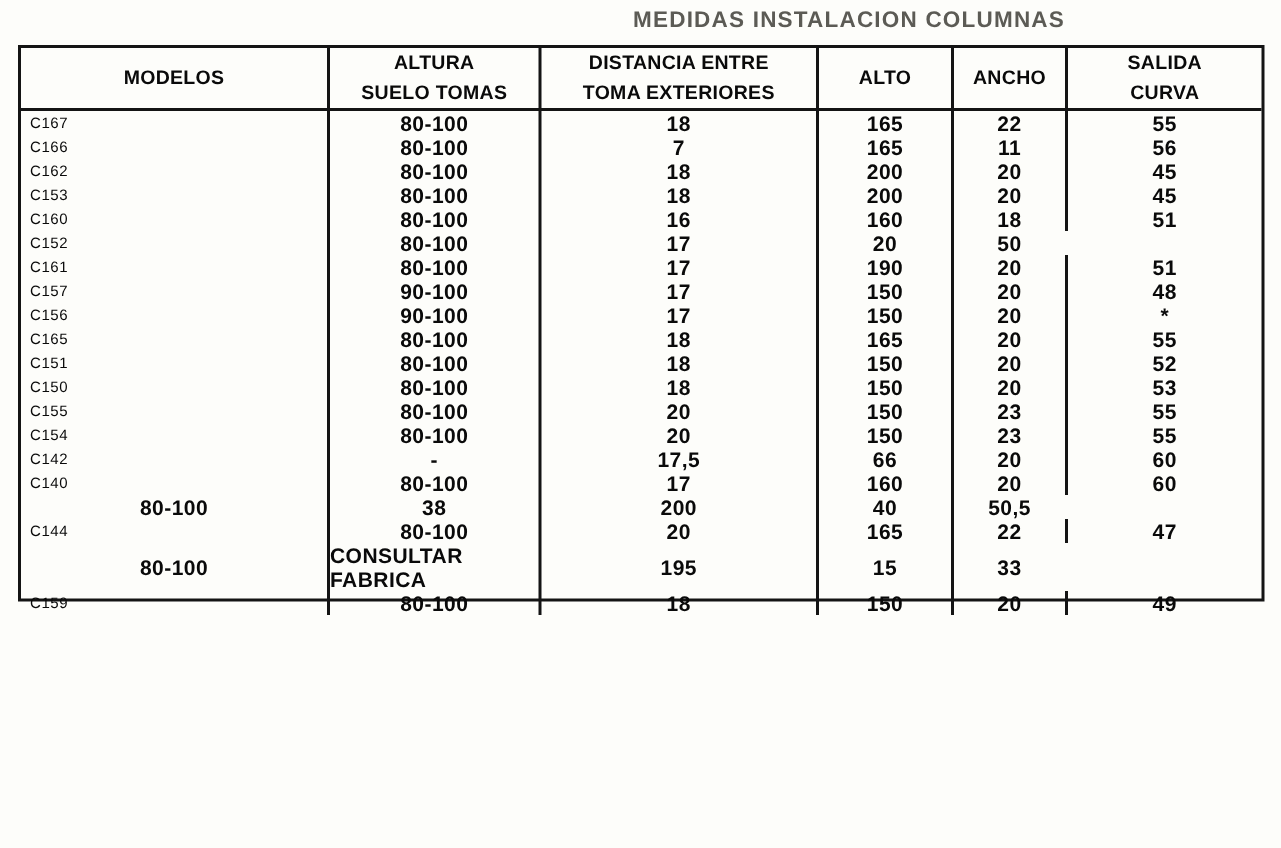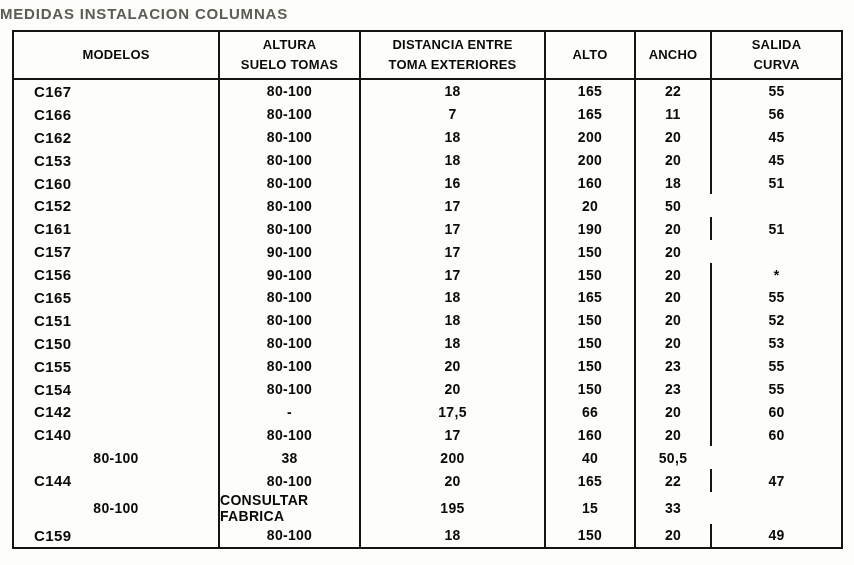--- a/index.html
+++ b/index.html
@@ -7,31 +7,31 @@
     width: 854px; height: 565px;
     background: #fdfdfa;
     font-family: "Liberation Sans", sans-serif;
     overflow: hidden;
   }
   .page { position: relative; width: 854px; height: 565px; }
 
   .title {
     position: absolute;
     top: 5px; left: 0; width: 710px;
-    text-align: left;
+    text-align: right;
     font-size: 15px;
     font-weight: bold;
     letter-spacing: 0.8px;
     color: #5c5b55;
   }
 
   .table {
     position: absolute;
     left: 12px; top: 30px;
-    width: 831px; height: 519px;
+    width: 831px; height: 371px;
     border: 2px solid #141414;
     background: #fdfdfa;
     display: flex;
     flex-direction: column;
   }
 
   .tr {
     display: grid;
     grid-template-columns: 204px 141px 185px 90px 76px 131px;
   }
@@ -56,23 +56,23 @@
     font-size: 13px;
     font-weight: bold;
     text-align: center;
     white-space: pre-line;
     line-height: 1.55;
     letter-spacing: 0.2px;
   }
 
   .model {
     justify-content: flex-start;
-    padding-left: 20px;
-    font-size: 15px;
-    font-weight: bold;
+    padding-left: 6px;
+    font-size: 10px;
+    font-weight: normal;
     letter-spacing: 0.4px;
   }
   .num {
     font-size: 14px;
     font-weight: bold;
     letter-spacing: 0.3px;
   }
 </style>
 </head>
 <body>
@@ -142,20 +142,21 @@
           <div class="td num">17</div>
           <div class="td num">190</div>
           <div class="td num">20</div>
           <div class="td num">51</div>
         </div><div class="tr trow">
           <div class="td model">C157</div>
           <div class="td num">90-100</div>
           <div class="td num">17</div>
           <div class="td num">150</div>
           <div class="td num">20</div>
+          <div class="td num">48</div>
         </div><div class="tr trow">
           <div class="td model">C156</div>
           <div class="td num">90-100</div>
           <div class="td num">17</div>
           <div class="td num">150</div>
           <div class="td num">20</div>
           <div class="td num">*</div>
         </div><div class="tr trow">
           <div class="td model">C165</div>
           <div class="td num">80-100</div>

